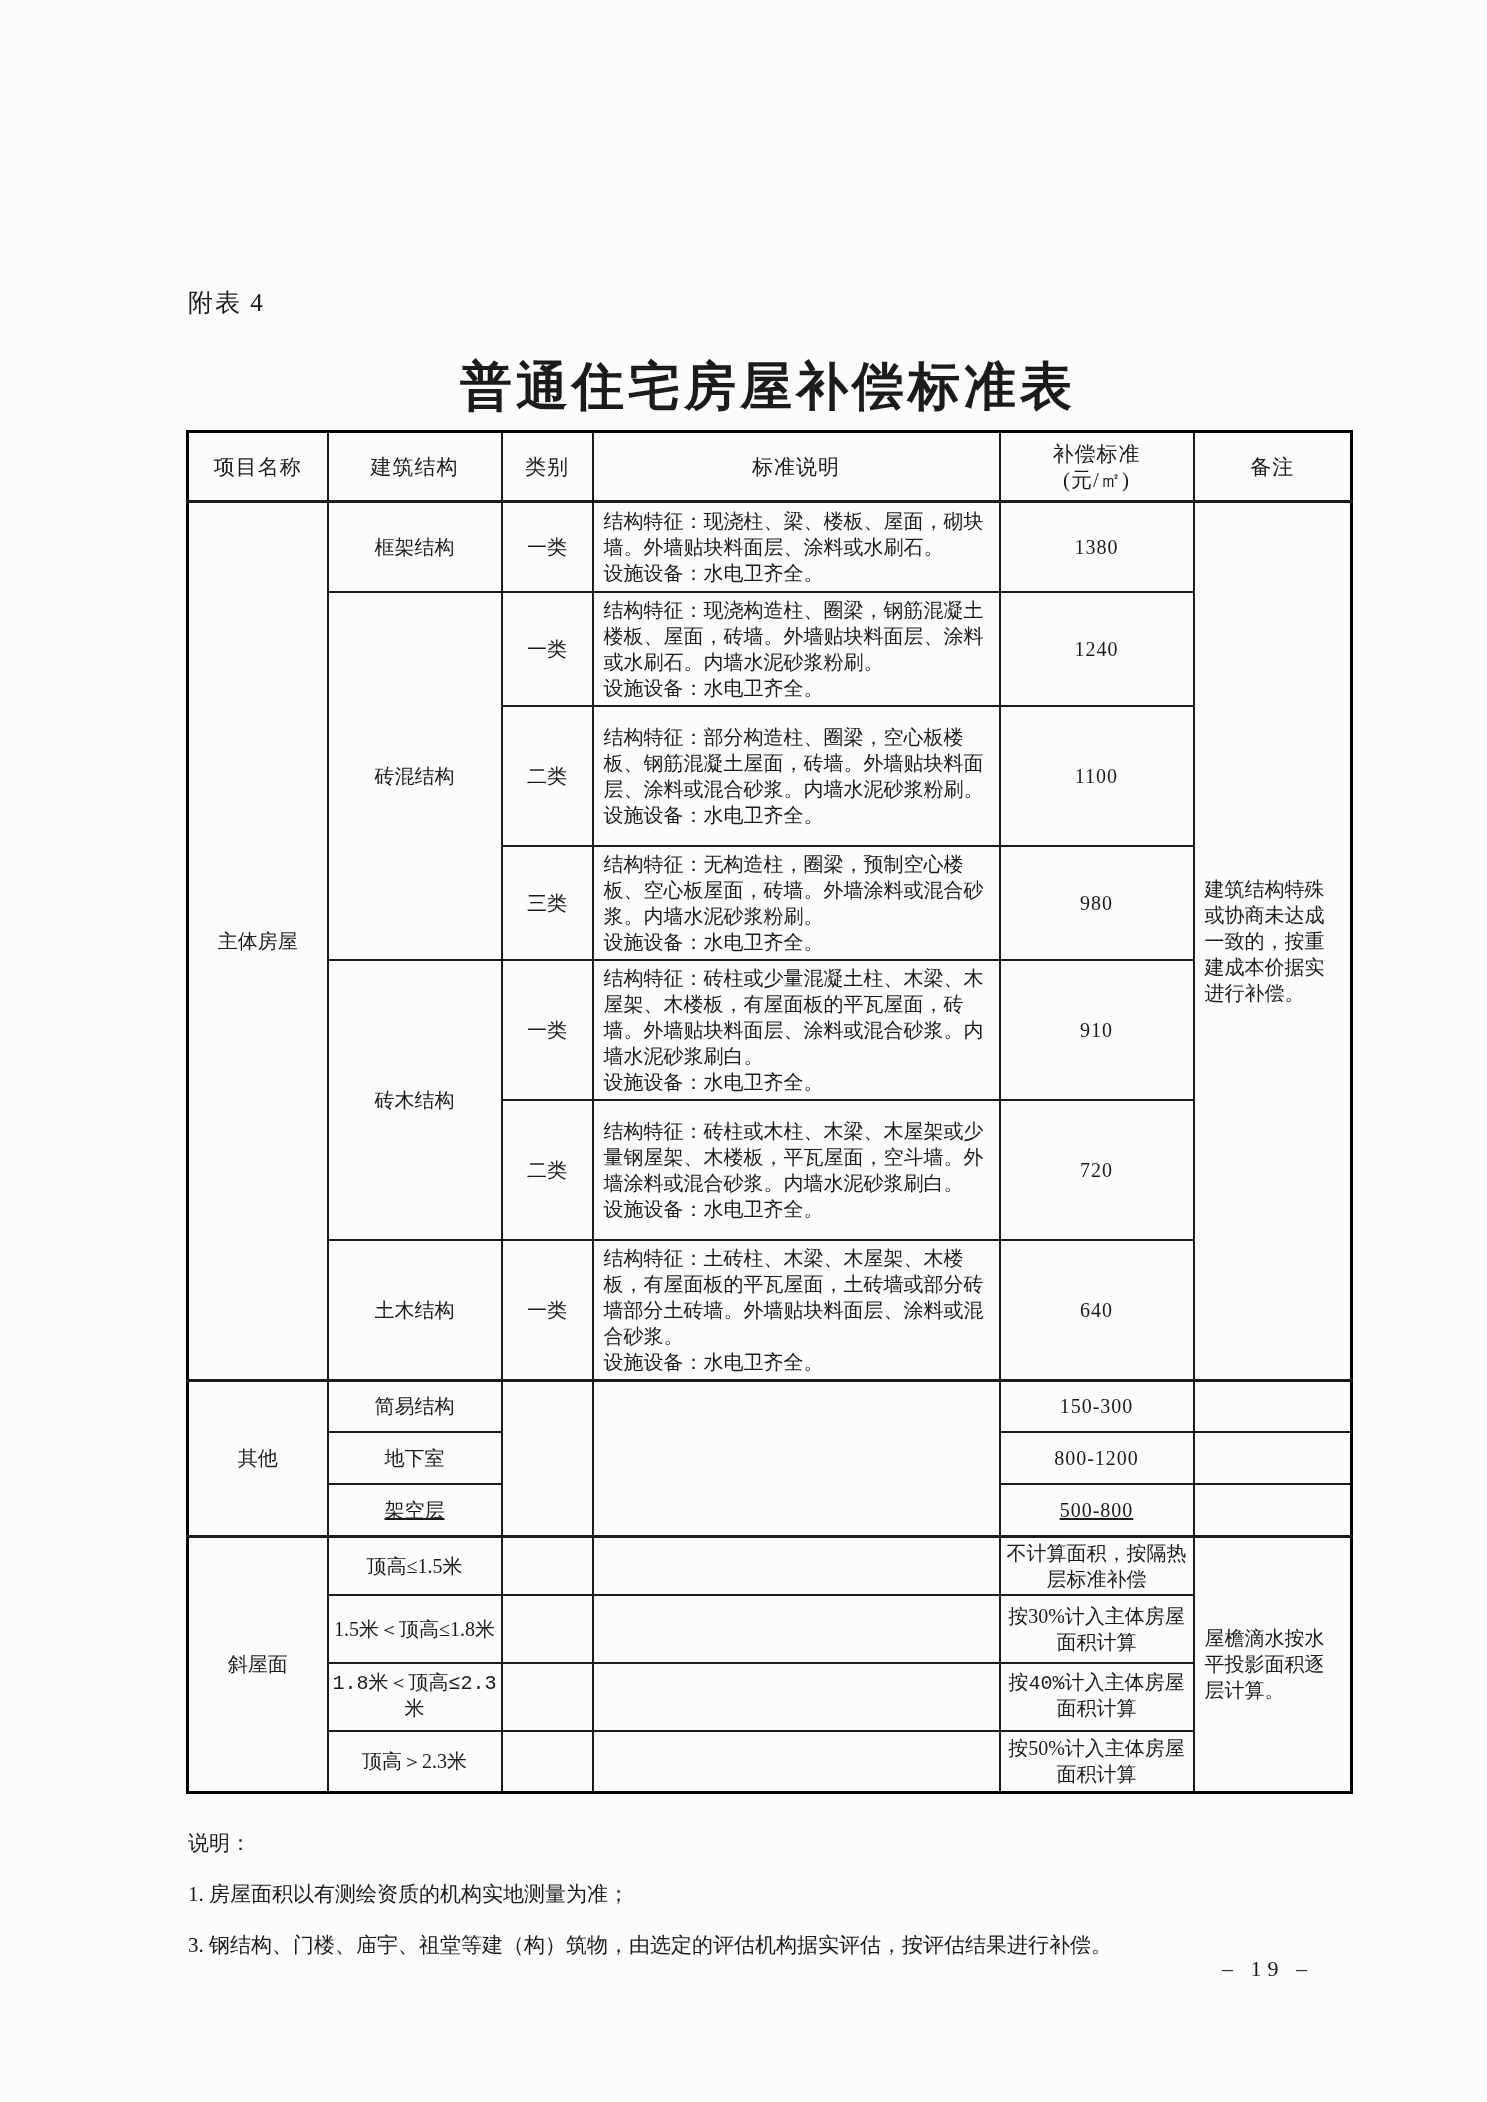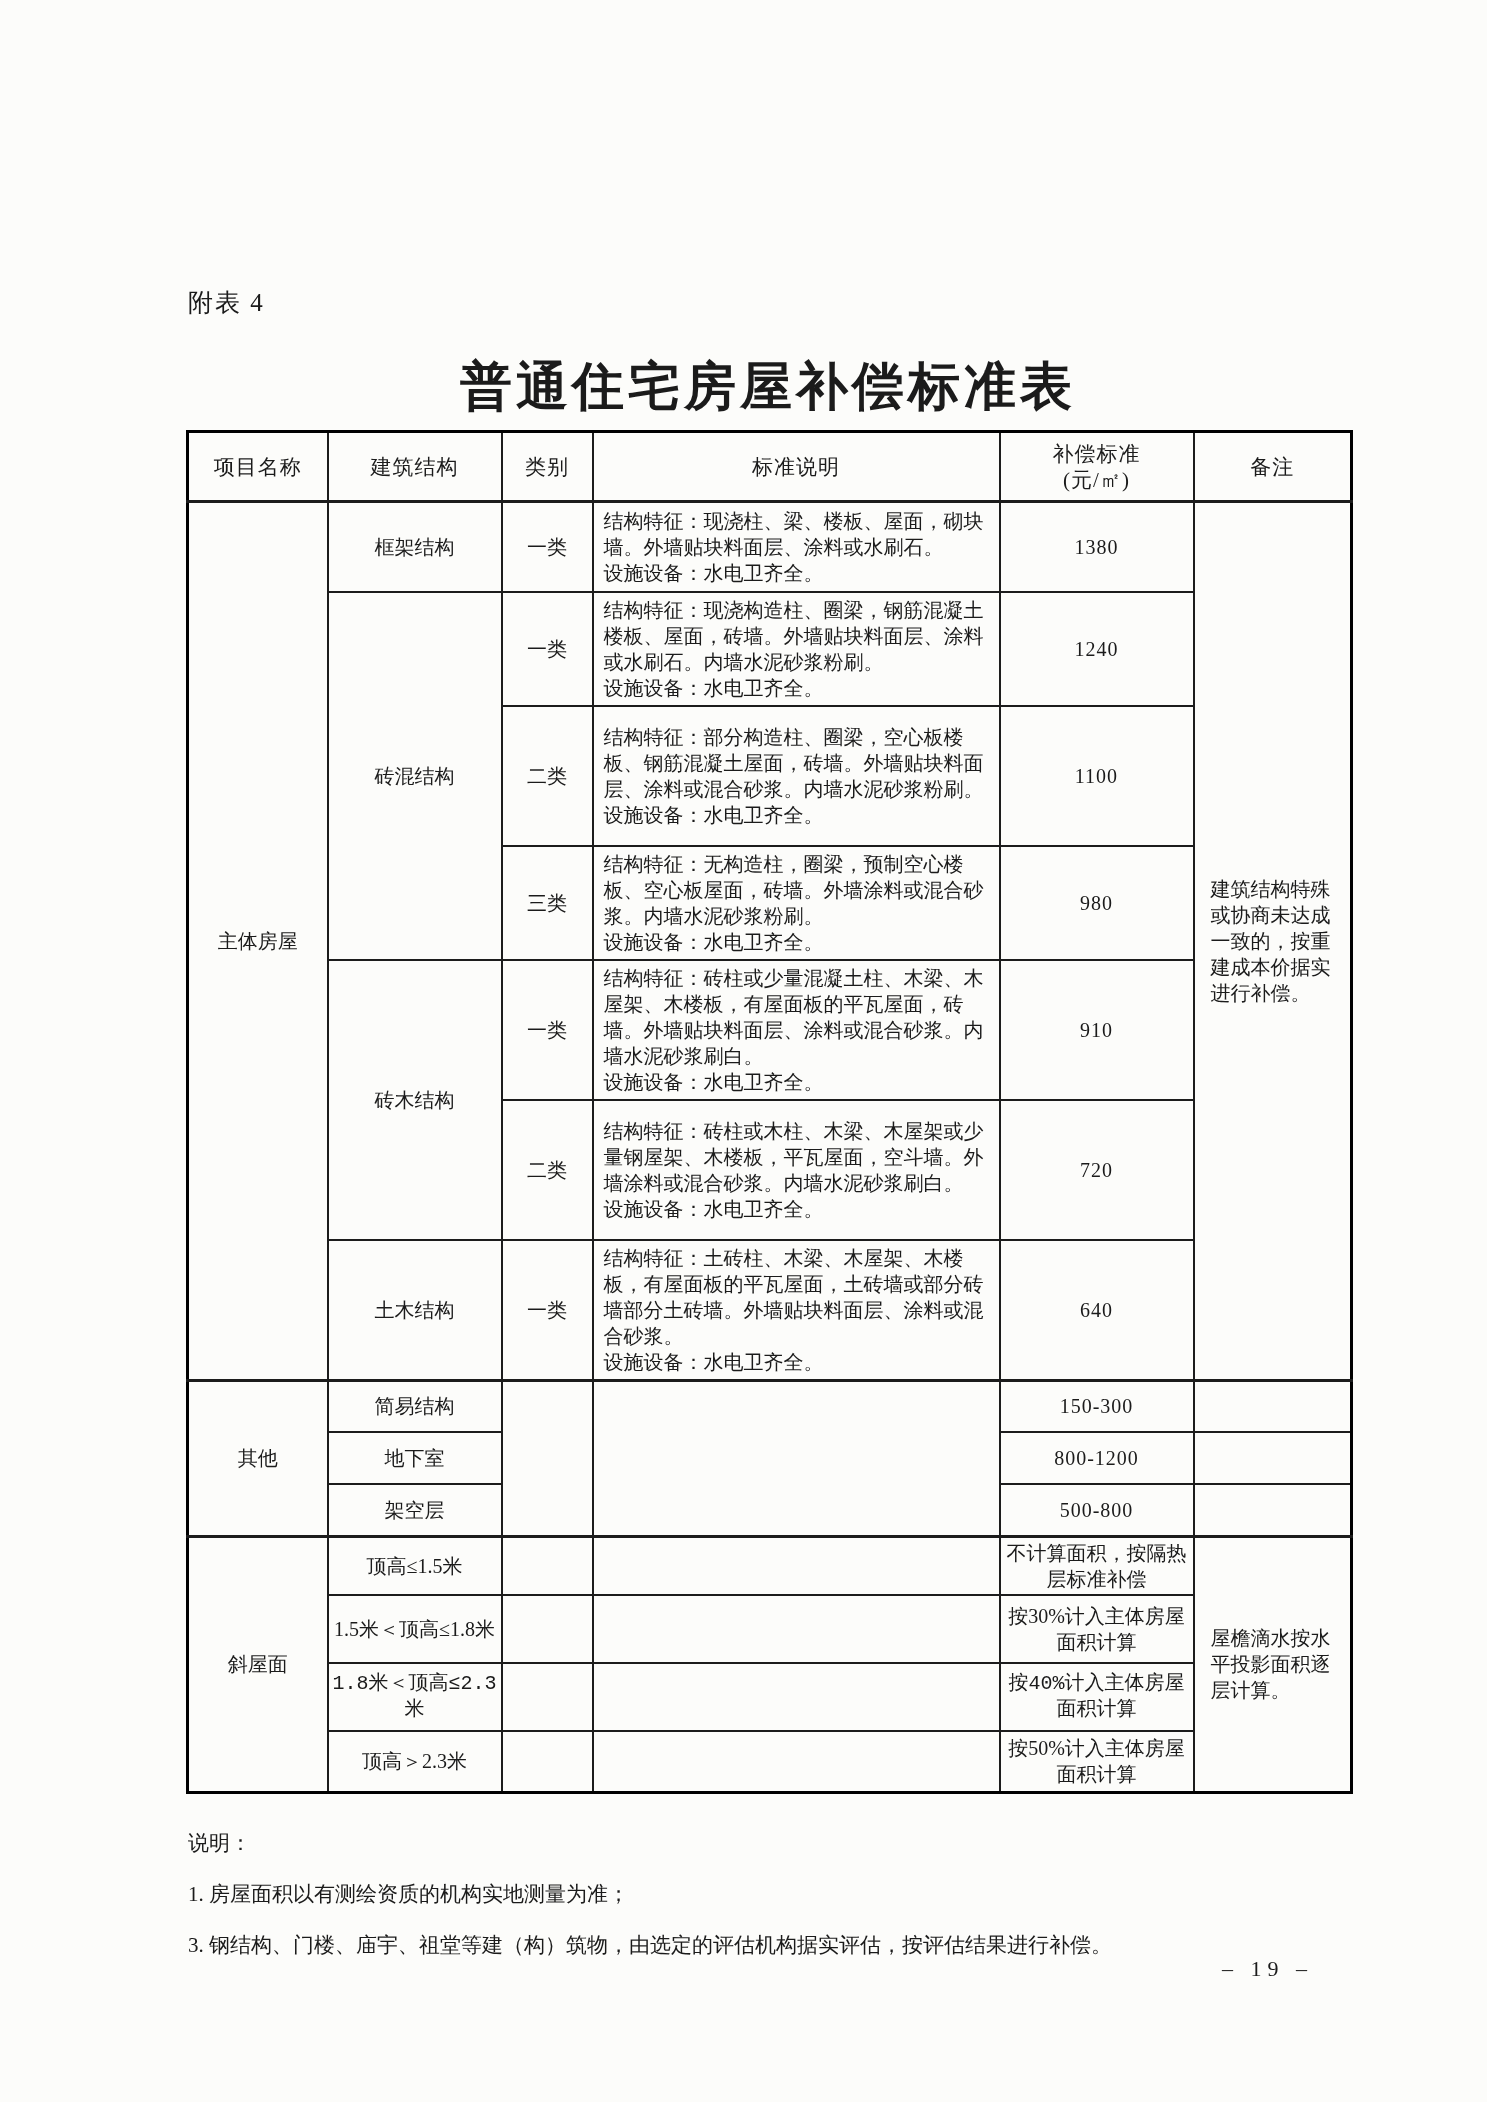--- a/index.html
+++ b/index.html
@@ -33,21 +33,21 @@
     padding:2px 4px;
     overflow:hidden;
   }
   .comp-table td.th{font-size:21px;letter-spacing:1px;}
   .comp-table tr.header-row td{border-bottom-width:3px;}
   .comp-table tr.section-top td{border-top-width:3px;}
   .comp-table td.desc{
     text-align:left;padding:4px 8px 4px 10px;
   }
   .comp-table td.remark-cell{
-    text-align:left;padding:4px 16px;
+    text-align:left;padding:4px 10px;
   }
   .comp-table td.price-cell{letter-spacing:1px;}
   .price-head span{display:block;}
   .notes{
     position:absolute;left:188px;top:1790px;width:1100px;
     font-size:21px;line-height:27px;margin-top:40px;
   }
   .notes .note-line{margin-bottom:24px;}
   .page-number{
     position:absolute;left:1222px;top:1956px;
@@ -154,21 +154,21 @@
         <td rowspan="3"></td>
         <td rowspan="3" class="desc"></td>
         <td class="price-cell">150-300</td>
         <td></td>
       </tr>
       <tr style="height:52px;">
         <td>地下室</td>
         <td class="price-cell">800-1200</td>
         <td></td>
       </tr>
-      <tr style="height:52px;">
+      <tr style="height:52px;text-decoration:underline;">
         <td>架空层</td>
         <td class="price-cell">500-800</td>
         <td></td>
       </tr>
 
       <tr class="section-top" style="height:58px;">
         <td rowspan="4">斜屋面</td>
         <td>顶高≤1.5米</td>
         <td></td>
         <td class="desc"></td>

